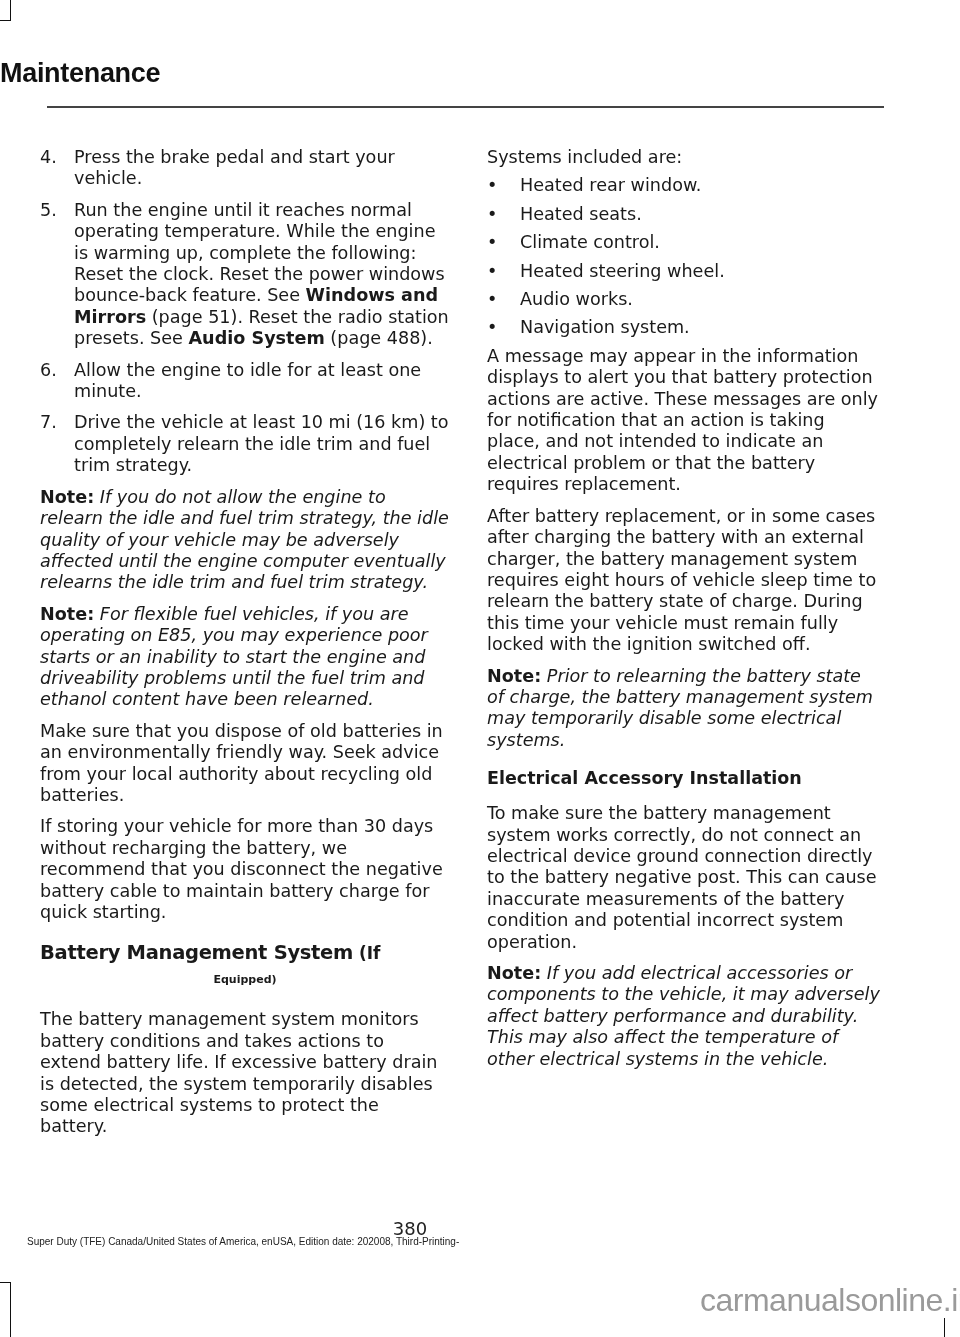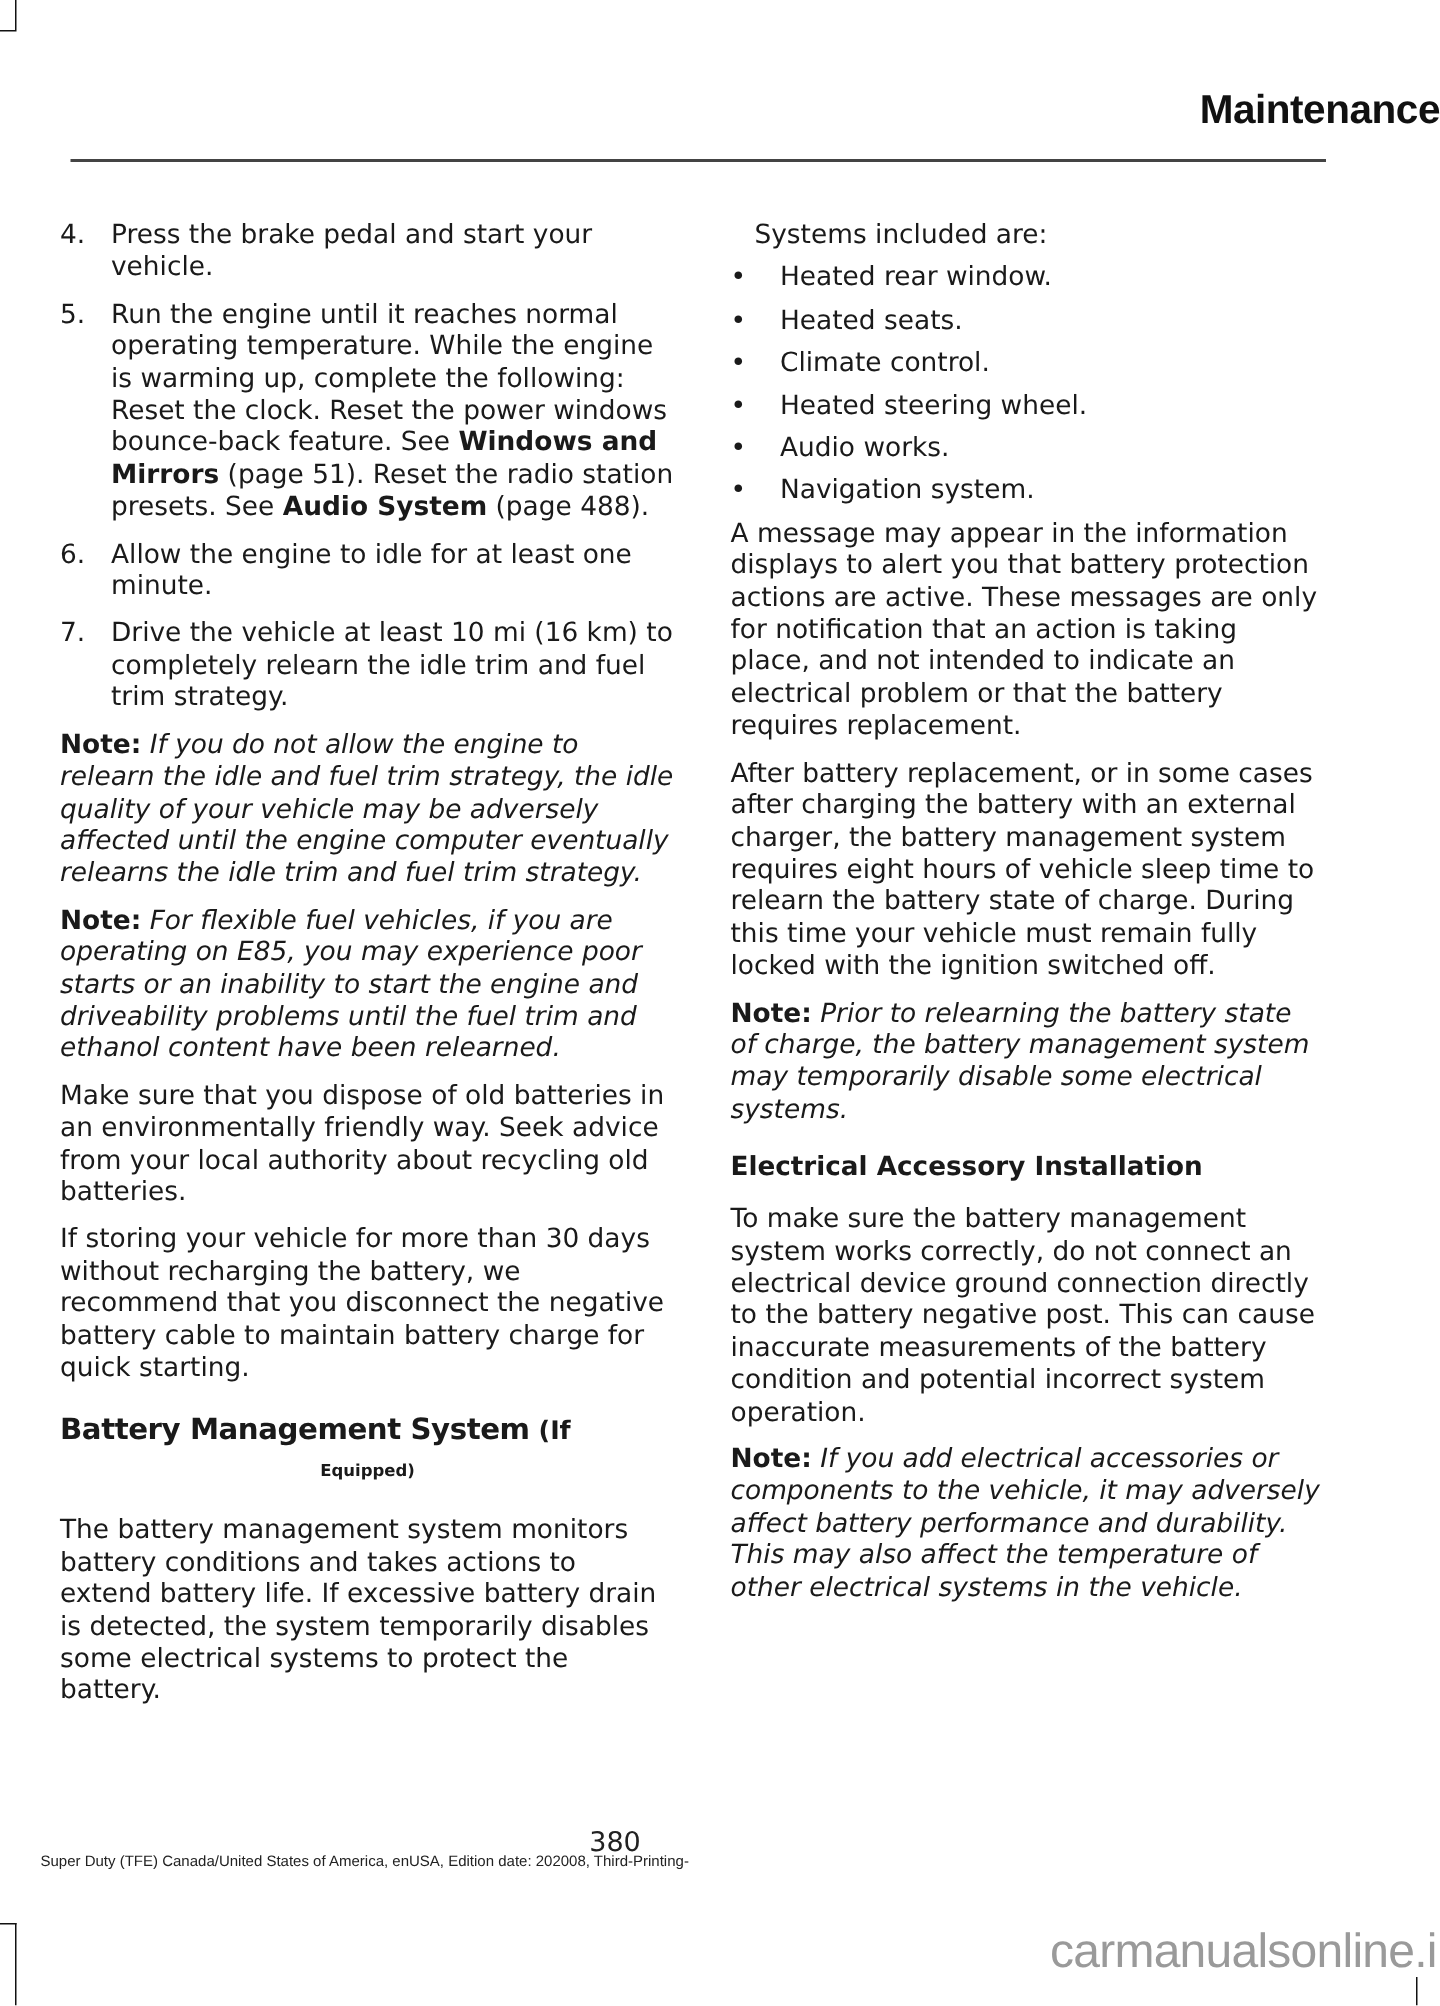--- a/index.html
+++ b/index.html
@@ -2,21 +2,21 @@
 <html><head>
 <meta charset="utf-8">
 <style>
   html, body { margin: 0; padding: 0; background: #ffffff; }
   body {
     width: 960px; height: 1337px; position: relative; overflow: hidden;
     font-family: "DejaVu Sans", sans-serif; color: #1a1a1a;
   }
   .crop-mark { position: absolute; background: #111; }
   .header-title {
-    position: absolute; left: 0; width: 960px; top: 58px; text-align: right;
+    position: absolute; left: 0; width: 960px; top: 58px; text-align: left;
     font-family: "Liberation Sans", sans-serif; font-weight: bold; font-size: 27px;
     color: #111; letter-spacing: -0.3px;
   }
   .header-rule {
     position: absolute; left: 47px; width: 837px; top: 106px; height: 2px; background: #444;
   }
   .col { position: absolute; top: 147px; width: 405px; font-size: 17.6px; line-height: 21.4px; }
   .col.left { left: 40px; width: 410px; }
   .col.right { left: 487px; width: 395px; }
   .col p { margin: 0 0 10px 0; }
@@ -87,21 +87,21 @@
   <p>Make sure that you dispose of old batteries in an environmentally friendly way.  Seek advice from your local authority about recycling old batteries.</p>
   <p>If storing your vehicle for more than 30 days without recharging the battery, we recommend that you disconnect the negative battery cable to maintain battery charge for quick starting.</p>
 
   <h2 class="section"><span>Battery Management System</span><span class="qual"> (If</span></h2>
   <div class="equipped">Equipped)</div>
 
   <p>The battery management system monitors battery conditions and takes actions to extend battery life. If excessive battery drain is detected, the system temporarily disables some electrical systems to protect the battery.</p>
 </div>
 
 <div class="col right">
-  <p style="margin-bottom:7px;margin-left:16px;">Systems included are:</p>
+  <p style="margin-bottom:7px;">Systems included are:</p>
   <div class="bullet">
     <span class="bullet-dot">•</span>
     <span>Heated rear window.</span>
   </div>
   <div class="bullet">
     <span class="bullet-dot">•</span>
     <span>Heated seats.</span>
   </div>
   <div class="bullet">
     <span class="bullet-dot">•</span>

